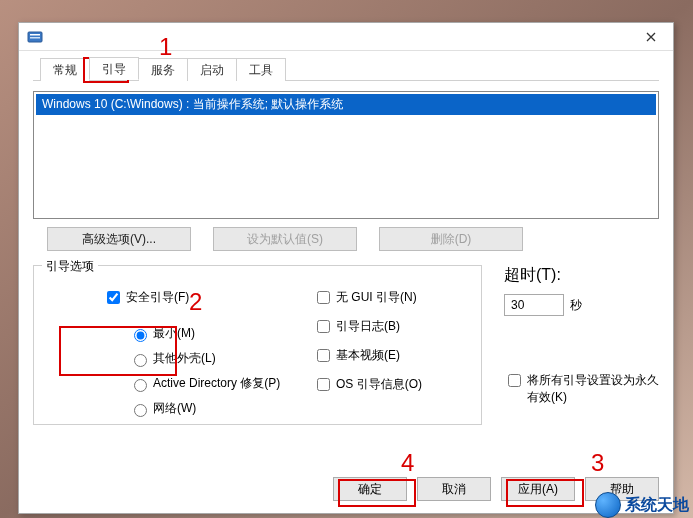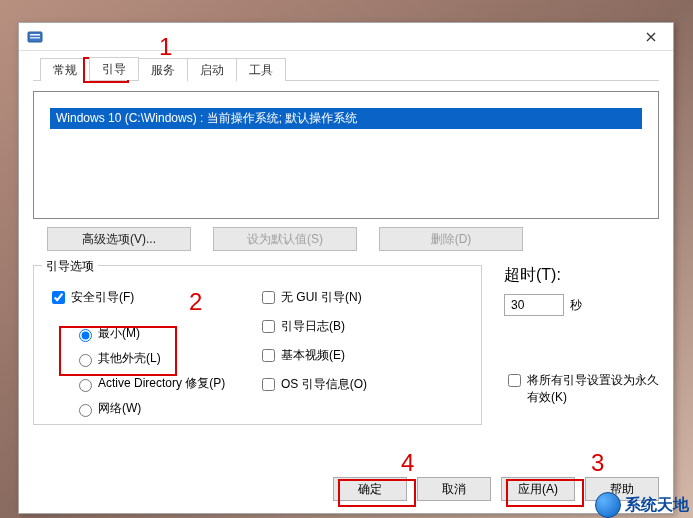--- a/index.html
+++ b/index.html
@@ -78,21 +78,21 @@
   .redbox {
     position: absolute;
     border: 2px solid #d90000;
     pointer-events: none;
   }
   .listbox {
     margin-top: 10px;
     border: 1px solid #888;
     height: 128px;
     background: #fff;
-    padding: 16px;
+    padding: 2px;
   }
   .list-item {
     background: #0a64c8;
     color: #fff;
     padding: 2px 6px;
     font-size: 12px;
   }
   .btn-row1 {
     margin-top: 8px;
     display: flex;
@@ -121,20 +121,21 @@
   }
   .groupbox-title {
     position: absolute;
     top: -8px; left: 8px;
     background: #fff;
     padding: 0 4px;
     font-size: 12px;
   }
   .opts-cols {
     display: flex;
+    justify-content: center;
   }
   .col-left, .col-right { display: flex; flex-direction: column; gap: 10px; font-size: 12px; }
   .col-left { width: 210px; }
   .check, .radio {
     display: flex; align-items: center;
   }
   .check input, .radio input { margin-right: 6px; }
   .radio-group { padding-left: 26px; display: flex; flex-direction: column; gap: 8px; margin-top: 8px; }
   .right-panel {
     padding-left: 22px;

